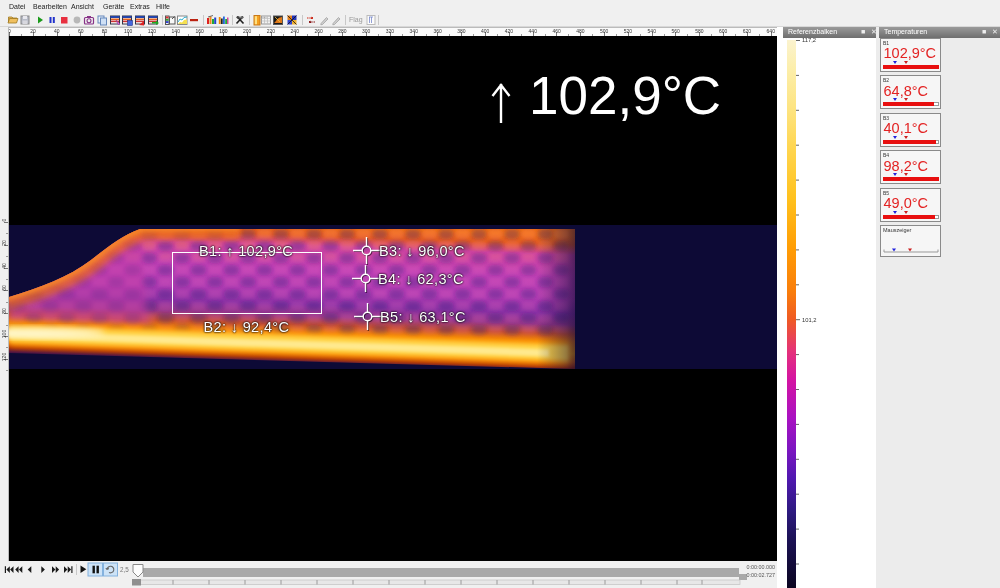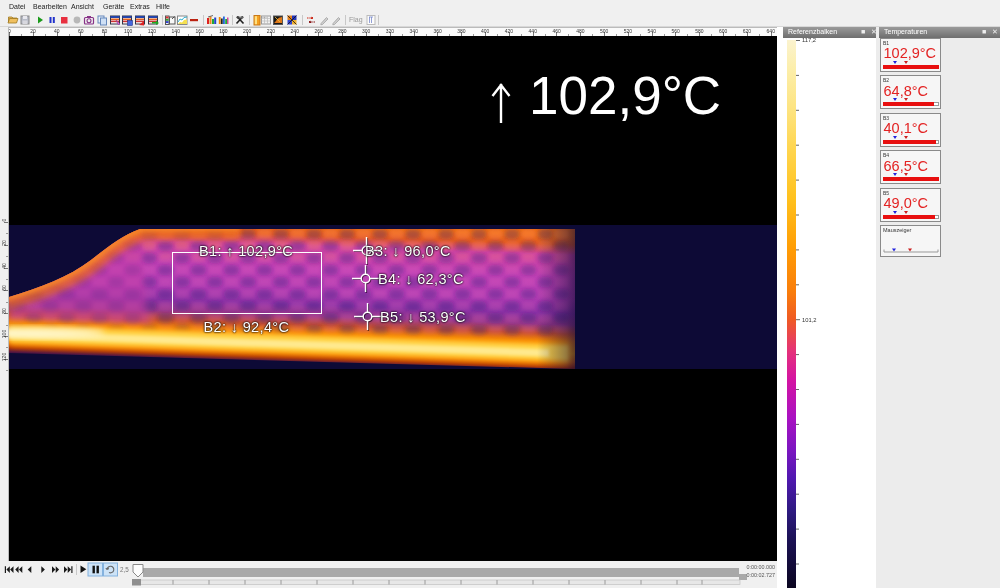--- a/index.html
+++ b/index.html
@@ -441,23 +441,23 @@
         <circle cx="356.5" cy="242.5" r="4.3"></circle>
         <path d="M343,242.5h9 M361,242.5h9 M356.5,229v9 M356.5,247v9"></path>
         <circle cx="358.5" cy="280.5" r="4.3"></circle>
         <path d="M345,280.5h9 M363,280.5h9 M358.5,267v9 M358.5,285v9"></path>
       </g>
     </svg>
     <div class="abs" style="left:163px;top:216px;width:150px;height:62px;border:1px solid #fff"></div>
     <div id="bigtemp">102,9°C</div>
     <div class="mlabel" style="left:190px;top:207px">B1: ↑ 102,9°C</div>
     <div class="mlabel" style="left:194.5px;top:283px">B2: ↓ 92,4°C</div>
-    <div class="mlabel" style="left:356px;top:207px">B3: ↓ 96,0°C</div>
+    <div class="mlabel" style="left:370px;top:207px">B3: ↓ 96,0°C</div>
     <div class="mlabel" style="left:369px;top:235px">B4: ↓ 62,3°C</div>
-    <div class="mlabel" style="left:371px;top:273px">B5: ↓ 53,9°C</div>
+    <div class="mlabel" style="left:371px;top:273px">B5: ↓ 63,1°C</div>
   </div>
 
   <div id="playbar">
     <svg width="777" height="27">
       <g fill="#1a1a1a">
         <path d="M4.3,5.3 h1.2 v6.6 h-1.2 z M9.3,5.3 l-3.4,3.3 3.4,3.3 z M13,5.3 l-3.4,3.3 3.4,3.3 z" transform="translate(0.5,0)"></path>
         <path d="M18.6,5.3 l-3.4,3.3 3.4,3.3 z M22.3,5.3 l-3.4,3.3 3.4,3.3 z"></path>
         <path d="M31.3,5.3 l-3.6,3.3 3.6,3.3 z"></path>
         <path d="M41.3,5.3 l3.6,3.3 -3.6,3.3 z"></path>
         <path d="M52,5.3 l3.4,3.3 -3.4,3.3 z M55.7,5.3 l3.4,3.3 -3.4,3.3 z"></path>
@@ -553,21 +553,21 @@
     <div class="tbox" style="top:85.5px">
       <div class="bl">B3</div>
         <div class="tv">40,1°C</div>
       <div class="gtrack"></div>
         <div class="gbar" style="width:53px"></div>
       <div class="mkb" style="left:12px"></div>
         <div class="mkr" style="left:23px"></div>
     </div>
     <div class="tbox" style="top:123px">
       <div class="bl">B4</div>
-        <div class="tv">66,5°C</div>
+        <div class="tv">98,2°C</div>
       <div class="gbar" style="width:56px"></div>
       <div class="mkb" style="left:12px"></div>
         <div class="mkr" style="left:23px"></div>
     </div>
     <div class="tbox" style="top:160.5px">
       <div class="bl">B5</div>
         <div class="tv">49,0°C</div>
       <div class="gtrack"></div>
         <div class="gbar" style="width:52px"></div>
       <div class="mkb" style="left:12px"></div>

